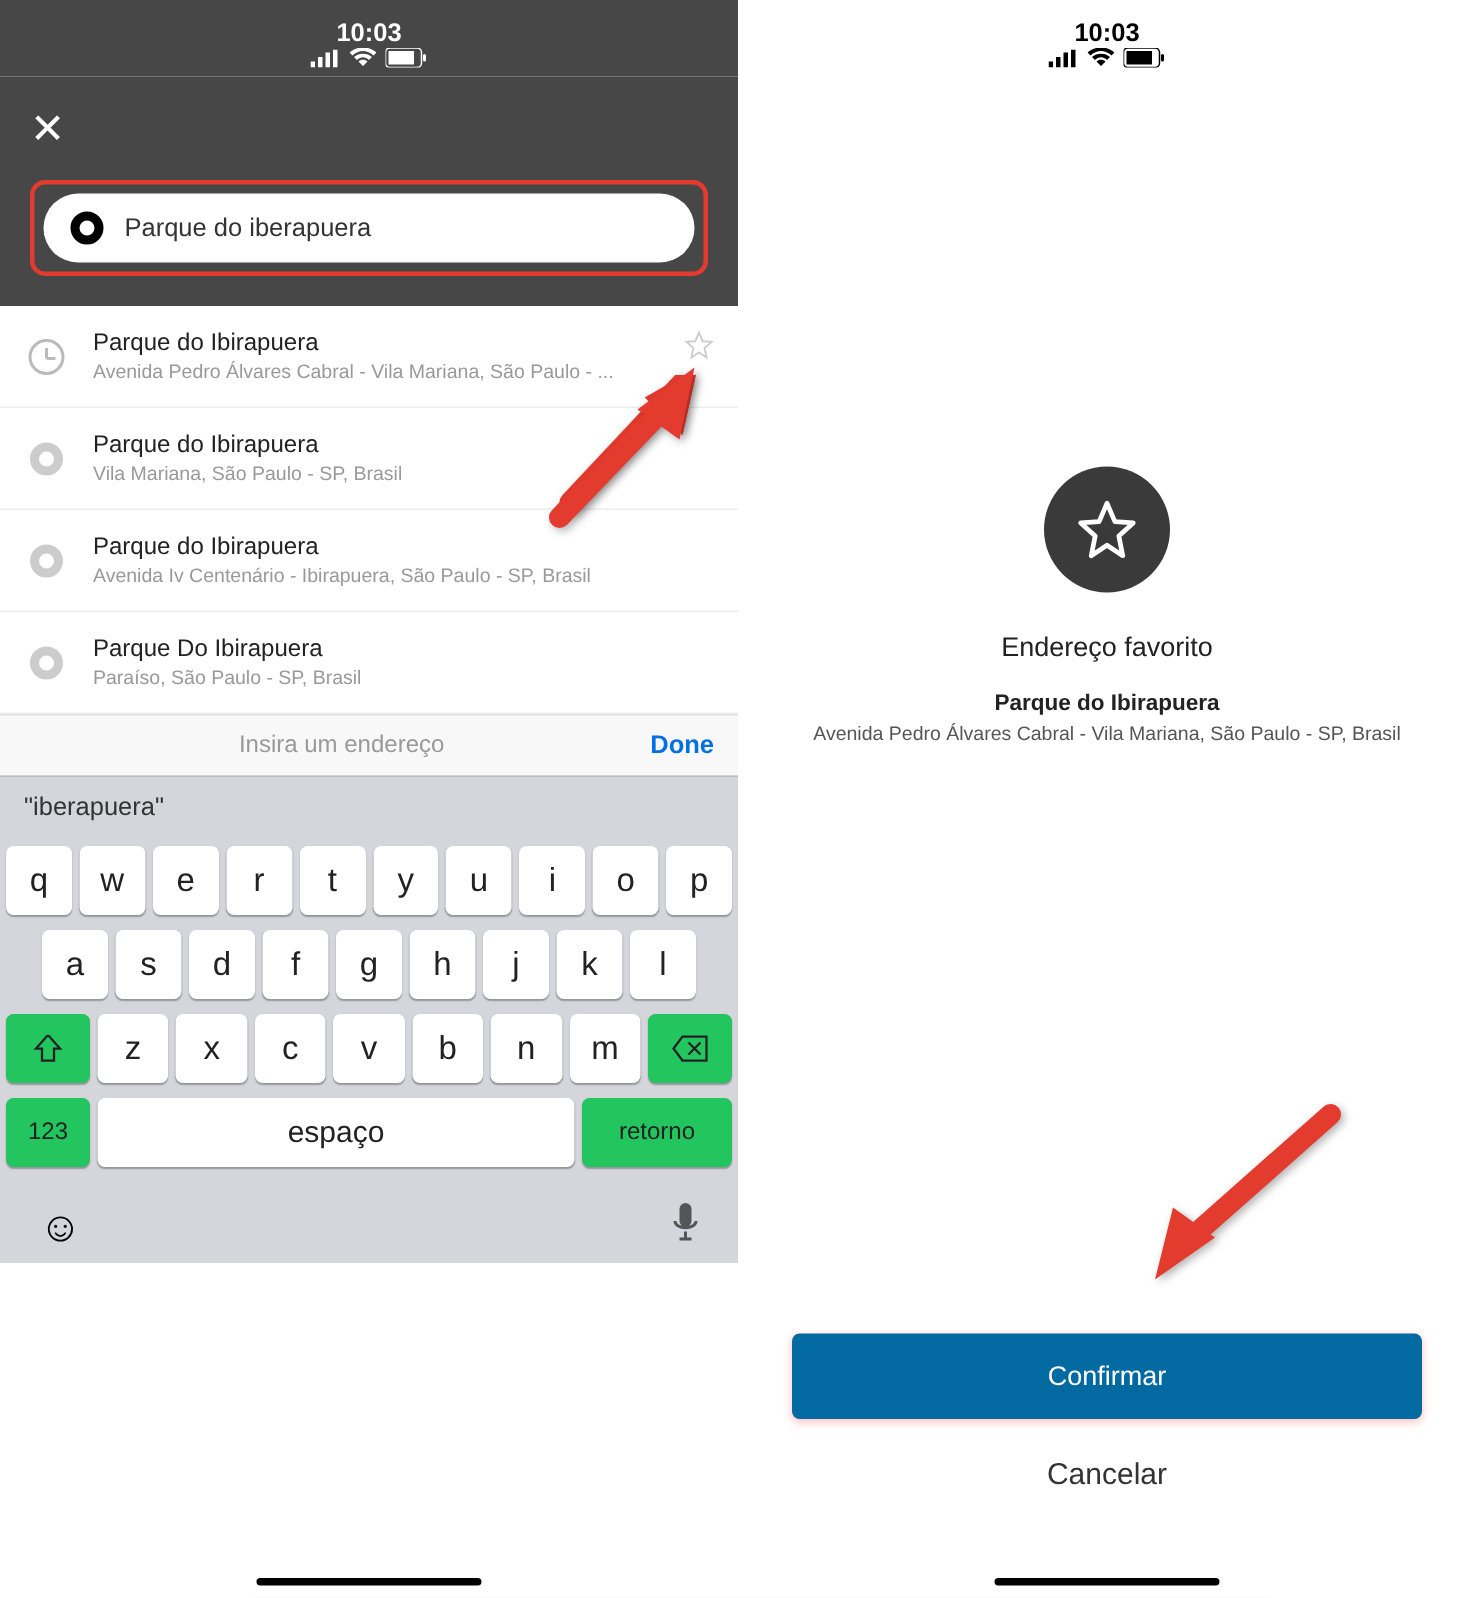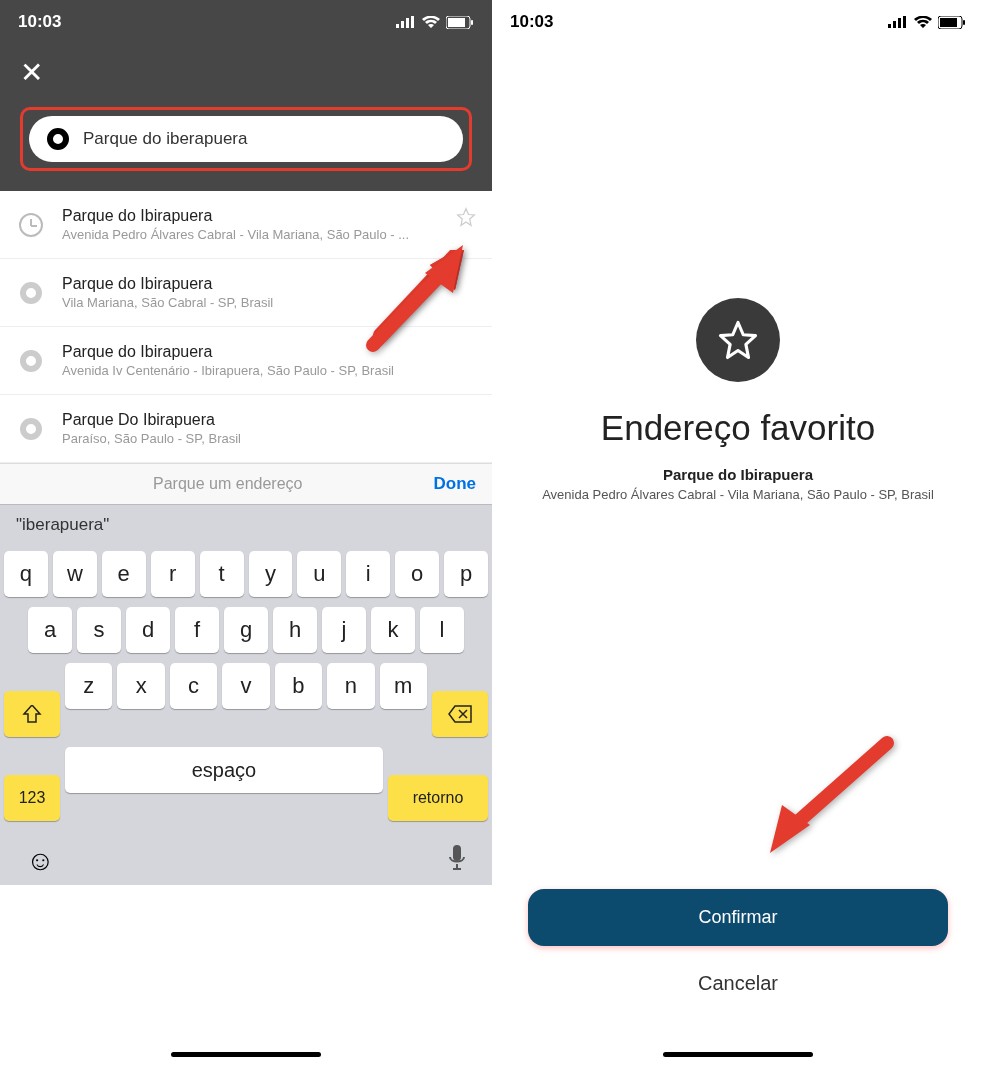--- a/index.html
+++ b/index.html
@@ -1,18 +1,18 @@
 <!DOCTYPE html>
 <html><head>
 <meta charset="utf-8">
 <style>
 * { margin: 0; padding: 0; box-sizing: border-box; font-family: -apple-system, BlinkMacSystemFont, "Segoe UI", Helvetica, Arial, sans-serif; }
 body { width: 984px; height: 1065px; background: #f5f5f5; display: flex; }
 .screen { width: 492px; height: 1065px; background: #fff; position: relative; overflow: hidden; }
-.status-bar { display: flex; justify-content: space-between; align-items: center; padding: 12px 18px 6px; font-size: 17px; font-weight: 600; }
+.status-bar { display: flex; justify-content: space-between; align-items: center; padding: 12px 18px 6px; font-size: 17px; font-weight: 600; flex-direction: column; }
 .status-bar.dark { background: #474747; color: #fff; }
 .status-bar.light { color: #000; }
 .status-right { display: flex; align-items: center; gap: 6px; }
 .status-right svg { display: block; }
 
 .header-dark { background: #474747; color: #fff; padding: 0 20px 20px; }
 .header-top { display: flex; align-items: center; padding: 18px 0; }
 .close-x { font-size: 28px; font-weight: 300; color: #fff; width: 30px; }
 .header-title { flex: 1; text-align: center; font-size: 18px; font-weight: 400; padding-right: 30px; }
 
@@ -35,41 +35,41 @@
 
 .keyboard-bar { background: #f8f8f8; border-top: 1px solid #ddd; display: flex; align-items: center; justify-content: space-between; padding: 10px 16px; }
 .kb-placeholder { color: #999; font-size: 16px; flex: 1; text-align: center; }
 .kb-done { color: #0071e3; font-size: 17px; font-weight: 600; margin-left: 44px; }
 
 .suggestion-bar { background: #d4d6dc; padding: 10px 16px; font-size: 17px; color: #333; border-top: 1px solid #bbb; }
 .keyboard { background: #d4d6dc; padding: 6px 4px 8px; }
 .kb-row { display: flex; justify-content: center; gap: 5px; margin-bottom: 10px; }
 .key { background: #fff; border-radius: 5px; box-shadow: 0 1px 1px rgba(0,0,0,0.3); height: 46px; display: flex; align-items: center; justify-content: center; font-size: 22px; color: #222; flex: 1; min-width: 0; }
 .kb-row.row2 { padding: 0 24px; }
-.key.special { background: #fde047; font-size: 16px; margin-top: 28px; }
+.key.special { background: #22c55e; font-size: 16px; }
 .key.shift { flex: 0 0 56px; }
 .key.backspace { flex: 0 0 56px; }
 .kb-bottom { display: flex; gap: 5px; }
 .key.nums { flex: 0 0 56px; font-size: 16px; }
 .key.space { flex: 1; font-size: 20px; }
 .key.return { flex: 0 0 100px; font-size: 16px; }
 .kb-extra { display: flex; justify-content: space-between; padding: 14px 22px 0; }
 
 .home-indicator { position: absolute; bottom: 8px; left: 50%; transform: translateX(-50%); width: 150px; height: 5px; background: #000; border-radius: 3px; }
 
 .arrow { position: absolute; z-index: 10; pointer-events: none; }
 .arrow svg { display: block; filter: drop-shadow(2px 2px 3px rgba(0,0,0,0.3)); }
 
 .fav-body { display: flex; flex-direction: column; align-items: center; padding-top: 260px; height: 100%; }
 .fav-circle { width: 84px; height: 84px; background: #3a3a3a; border-radius: 50%; display: flex; align-items: center; justify-content: center; margin-bottom: 26px; }
-.fav-title { font-size: 35px; font-weight: 500; color: #222; margin-bottom: 18px; }
+.fav-title { font-size: 18px; font-weight: 500; color: #222; margin-bottom: 18px; }
 .fav-name { font-size: 15px; font-weight: 600; color: #222; margin-bottom: 4px; }
 .fav-addr { font-size: 13px; color: #555; text-align: center; padding: 0 26px; }
 .fav-buttons { position: absolute; bottom: 70px; left: 0; right: 0; padding: 0 36px; }
-.btn-confirm { background: #0c4a6e; color: #fff; text-align: center; padding: 18px; border-radius: 16px; font-size: 18px; font-weight: 500; margin-bottom: 26px; box-shadow: 0 2px 6px rgba(255,90,95,0.4); }
+.btn-confirm { background: #0369a1; color: #fff; text-align: center; padding: 18px; border-radius: 5px; font-size: 18px; font-weight: 500; margin-bottom: 26px; box-shadow: 0 2px 6px rgba(255,90,95,0.4); }
 .btn-cancel { text-align: center; font-size: 20px; color: #333; }
 </style>
 </head>
 <body>
 
 <div class="screen">
   <div class="status-bar dark">
     <span>10:03</span>
     <span class="status-right">
       <svg width="20" height="12" viewBox="0 0 20 12">
@@ -113,21 +113,21 @@
       <svg class="star-outline" viewBox="0 0 24 24">
           <path d="M12 2 L15 9 L22 9.5 L16.5 14.5 L18 22 L12 18 L6 22 L7.5 14.5 L2 9.5 L9 9 Z" fill="none" stroke="#ccc" stroke-width="1.5"></path>
         </svg>
     </div>
     <div class="result-item">
       <div class="result-icon">
           <div class="ring-icon"></div>
         </div>
       <div class="result-text">
         <div class="result-name">Parque do Ibirapuera</div>
-        <div class="result-addr">Vila Mariana, São Cabral - SP, Brasil</div>
+        <div class="result-addr">Vila Mariana, São Paulo - SP, Brasil</div>
       </div>
     </div>
     <div class="result-item">
       <div class="result-icon">
           <div class="ring-icon"></div>
         </div>
       <div class="result-text">
         <div class="result-name">Parque do Ibirapuera</div>
         <div class="result-addr">Avenida Iv Centenário - Ibirapuera, São Paulo - SP, Brasil</div>
       </div>
@@ -138,21 +138,21 @@
         </div>
       <div class="result-text">
         <div class="result-name">Parque Do Ibirapuera</div>
         <div class="result-addr">Paraíso, São Paulo - SP, Brasil</div>
       </div>
     </div>
   </div>
 
   <div class="keyboard-bar">
     <span style="width:50px"></span>
-    <span class="kb-placeholder">Parque um endereço</span>
+    <span class="kb-placeholder">Insira um endereço</span>
     <span class="kb-done">Done</span>
   </div>
   <div class="suggestion-bar">"iberapuera"</div>
   <div class="keyboard">
     <div class="kb-row">
       <div class="key">q</div>
       <div class="key">w</div>
       <div class="key">e</div>
       <div class="key">r</div>
       <div class="key">t</div>

